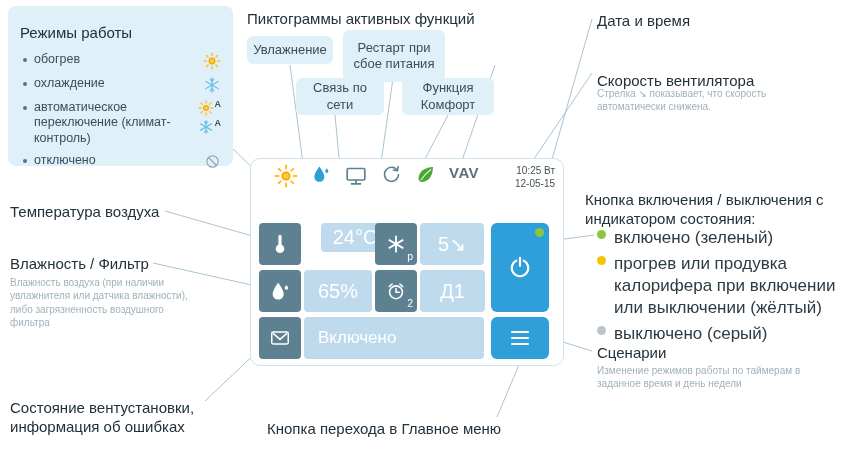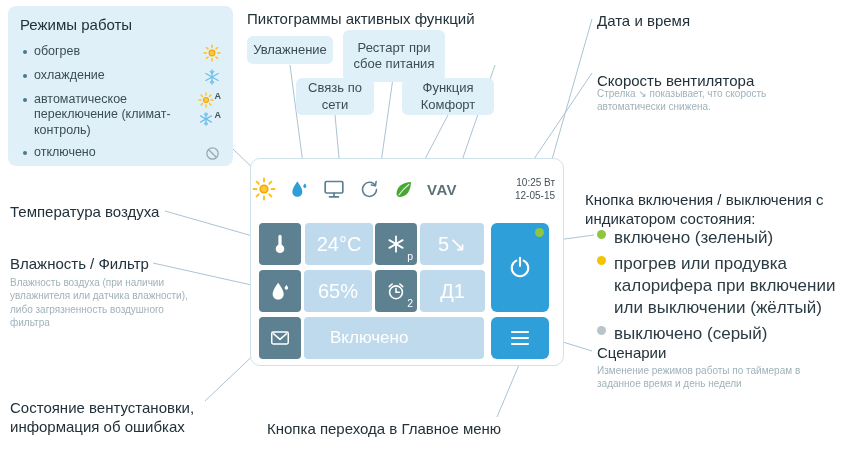--- a/index.html
+++ b/index.html
@@ -6,47 +6,47 @@
   .stage{position:relative;width:849px;height:461px;background:#ffffff;
          font-family:"Liberation Sans",sans-serif;overflow:hidden}
   .connectors{position:absolute;left:0;top:0;width:849px;height:461px;z-index:0}
   .connectors line{stroke:#aac4d2;stroke-width:1}
   .abs{position:absolute;z-index:1}
   .h{font-size:15px;color:#22313a;line-height:1.25}
   .gray{font-size:10px;color:#a0b2ba;line-height:1.34}
 
   
   .modes{position:absolute;left:8px;top:6px;width:225px;height:160px;background:#dff0f9;
-         border-radius:8px;z-index:1;padding:10px 12px;box-sizing:border-box}
+         border-radius:8px;z-index:1;padding:18px 12px;box-sizing:border-box}
   .modes .h{margin-bottom:9px}
   .mode-row{display:flex;align-items:flex-start;margin-bottom:6px;font-size:12.5px;
             color:#3b4d57;line-height:1.25}
   .bdot{width:4px;height:4px;border-radius:50%;background:#4b7890;margin:6px 7px 0 3px;flex:none}
   .mode-row .lbl{flex:1}
   .mico{flex:none;width:38px;display:flex;justify-content:flex-end;align-items:flex-start}
   .mico.stack{flex-direction:column;align-items:flex-end;gap:3px}
   .autoico{display:inline-flex;align-items:flex-start}
   .am{font-style:normal;font-size:9px;font-weight:bold;color:#44525a;margin-left:1px;line-height:1}
 
   
   .chip{position:absolute;z-index:1;background:#dff0f9;border-radius:6px;display:flex;
         align-items:center;justify-content:center;text-align:center;font-size:13px;
         color:#3b4d57;line-height:1.25;padding:2px 6px;box-sizing:border-box}
 
   
   .panel{position:absolute;left:250px;top:158px;width:314px;height:208px;background:#fff;
          border:1px solid #cfe2ec;border-radius:10px;z-index:1;box-sizing:border-box}
-  .strip{position:absolute;left:1px;right:8px;top:5px;height:50px;display:flex;
-         align-items:center;gap:13px}
+  .strip{position:absolute;left:23px;right:8px;top:5px;height:50px;display:flex;
+         gap:13px}
   .strip .time{margin-left:auto;text-align:right;font-size:10px;color:#44525a;line-height:1.3}
   .vav{font-size:15px;font-weight:bold;color:#5d7078;letter-spacing:.5px}
   .cell{position:absolute;border-radius:4px;display:flex;align-items:center;justify-content:center}
   .icell{background:#5e8191;color:#fff}
   .vcell{background:#bfdaec;color:#fff;font-size:20px}
-  .vcell.left{justify-content:flex-start;padding-left:26px;font-size:17px;box-sizing:border-box}
+  .vcell.left{justify-content:flex-start;padding-left:14px;font-size:17px;box-sizing:border-box}
   .sub{position:absolute;right:4px;bottom:4px;font-size:10.5px;color:#fff;line-height:1}
   .pwr{position:absolute;left:240px;top:64px;width:58px;height:89px;background:#2e9fd8;
        border-radius:6px;display:flex;align-items:center;justify-content:center;color:#fff}
   .pwr .dot{position:absolute;right:5px;top:5px;width:9px;height:9px;border-radius:50%;background:#8dc63f}
   .menu{position:absolute;left:240px;top:158px;width:58px;height:42px;background:#2e9fd8;
         border-radius:6px;display:flex;flex-direction:column;gap:3.5px;align-items:center;
         justify-content:center}
   .menu .bar{width:18px;height:2.5px;background:#fff;border-radius:1.5px}
 
   
@@ -212,21 +212,21 @@
   </div>
 
   <div class="abs h" style="left:10px;top:203px">Температура воздуха</div>
   <div class="abs h" style="left:10px;top:255px">Влажность / Фильтр</div>
   <div class="abs gray" style="left:10px;top:276px;width:188px">Влажность воздуха (при наличии увлажнителя или датчика влажности), либо загрязненность воздушного фильтра</div>
   <div class="abs h" style="left:10px;top:399px;width:200px">Состояние вентустановки, информация об ошибках</div>
 
   <div class="abs h" style="left:247px;top:10px">Пиктограммы активных функций</div>
   <div class="chip" style="left:247px;top:36px;width:86px;height:28px">Увлажнение</div>
   <div class="chip" style="left:343px;top:30px;width:102px;height:52px">Рестарт при сбое питания</div>
-  <div class="chip" style="left:296px;top:78px;width:78px;height:37px">Связь по сети</div>
+  <div class="chip" style="left:296px;top:78px;width:88px;height:37px">Связь по сети</div>
   <div class="chip" style="left:402px;top:78px;width:92px;height:37px">Функция Комфорт</div>
 
   <div class="abs h" style="left:597px;top:12px">Дата и время</div>
   <div class="abs h" style="left:597px;top:72px">Скорость вентилятора</div>
   <div class="abs gray" style="left:597px;top:87px;width:220px">Стрелка ↘ показывает, что скорость автоматически снижена.</div>
   <div class="abs h" style="left:585px;top:191px;width:258px">Кнопка включения / выключения с индикатором состояния:</div>
   <div class="pstates">
     <div class="pstate">
       <span class="cdot g"></span>
       <span>включено (зеленый)</span>
@@ -267,21 +267,21 @@
         <div>10:25 Вт</div>
         <div>12-05-15</div>
       </span>
     </div>
 
     <div class="cell icell" style="left:8px;top:64px;width:42px;height:42px">
       <svg width="24" height="24">
           <use href="#i-therm"></use>
         </svg>
     </div>
-    <div class="cell vcell" style="left:54px;top:64px;width:68px;height:42px">24°C</div>
+    <div class="cell vcell" style="left:70px;top:64px;width:68px;height:29px">24°C</div>
     <div class="cell icell" style="left:124px;top:64px;width:42px;height:42px">
       <svg width="20" height="20">
           <use href="#i-fan"></use>
         </svg>
       <span class="sub">p</span>
     </div>
     <div class="cell vcell" style="left:169px;top:64px;width:64px;height:42px">5↘</div>
     <div class="pwr">
       <svg width="26" height="26">
           <use href="#i-power"></use>

